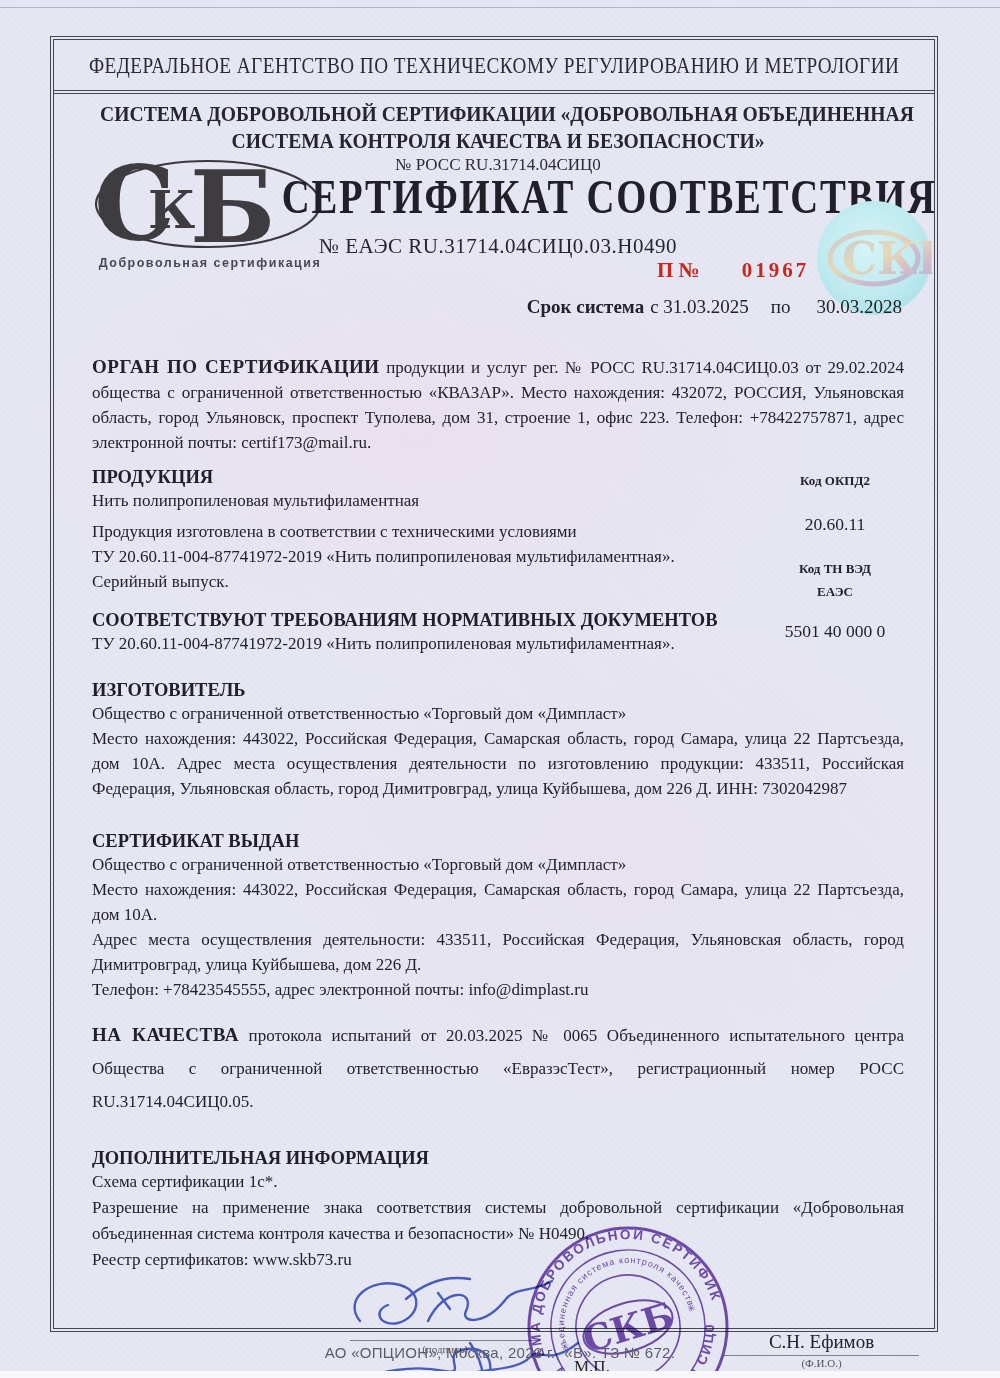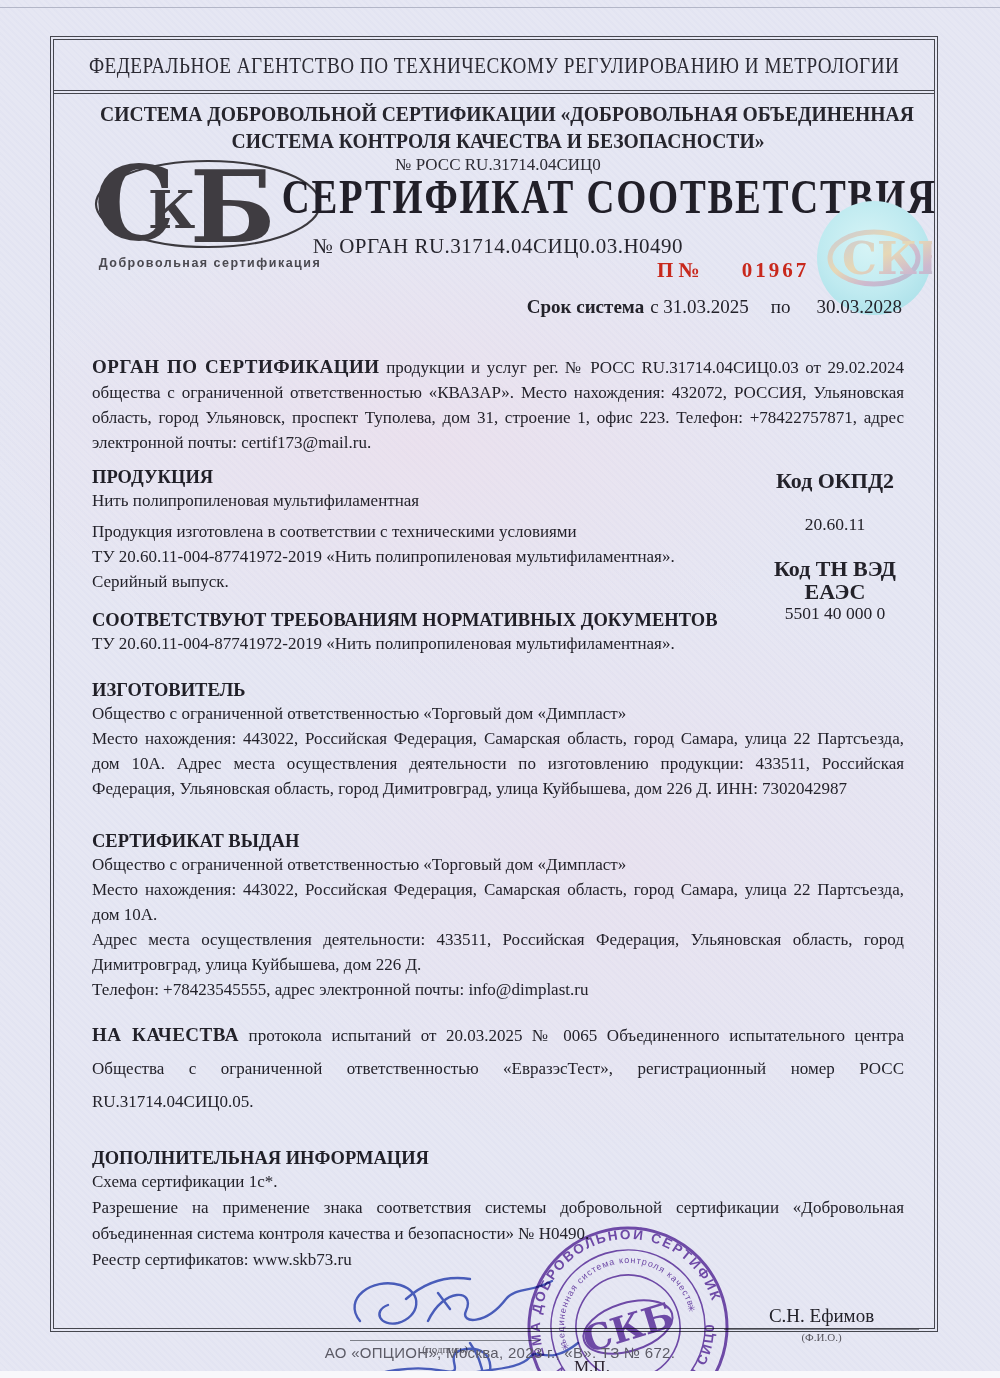--- a/index.html
+++ b/index.html
@@ -65,26 +65,26 @@
   
   .txt{font-size:17px;line-height:25px;}
   .just{text-align:justify;}
   .sec-h{font-weight:bold;font-size:18.5px;color:#201f27;}
   .organ-p{margin:8px 0 0 0;}
   .organ-p b{font-size:19px;letter-spacing:.5px;}
 
   .codes-wrap{position:relative;margin-top:12px;}
   .codes-main{width:690px;}
   .codes-col{position:absolute;right:-6px;top:0;width:150px;text-align:center;}
-  .codes-col .lbl{font-weight:bold;font-size:22px;line-height:23px;}
+  .codes-col .lbl{font-weight:bold;font-size:13px;line-height:23px;}
   .codes-col .val{font-size:17.5px;}
   .okpd-lbl{margin-top:2px;}
   .okpd-val{margin-top:22px;}
   .tnved-lbl{margin-top:22px;}
-  .tnved-val{}
+  .tnved-val{margin-top:18px;}
   .gap6{height:6px;}
   .conf-h{margin-top:16px;}
 
   .man-sec{margin-top:24px;}
   .iss-sec{margin-top:30px;}
   .basis-p{margin:16px 0 0 0;line-height:33px;text-align:justify;}
   .basis-p b{font-size:19px;letter-spacing:.5px;}
   .add-sec{margin-top:30px;}
   .add-sec .txt{line-height:26px;}
 
@@ -92,21 +92,21 @@
   .sign-area{position:relative;height:158px;margin-top:4px;}
   .sa-label{position:absolute;font-weight:bold;font-size:18px;line-height:25px;color:#23222a;}
   .lab-head{left:0;top:6px;}
   .lab-expert{left:0;top:92px;}
   .sig-line{position:absolute;border-bottom:1.2px solid #7d8089;width:190px;}
   .sl1{left:258px;top:43px;height:20px;}
   .sl2{left:258px;top:99px;height:20px;}
   .sig-cap{position:absolute;width:190px;text-align:center;font-size:11px;color:#55545c;}
   .sc1{left:258px;top:66px;}
   .name-box{position:absolute;width:195px;text-align:center;}
-  .nb1{left:632px;top:28px;}
+  .nb1{left:632px;top:54px;}
   .nb2{left:632px;top:92px;}
   .name-box .nm{font-size:19px;border-bottom:1.2px solid #7d8089;padding-bottom:2px;}
   .name-box .cap{font-size:11px;color:#55545c;margin-top:1px;}
   .mp{position:absolute;left:482px;top:80px;font-size:17px;color:#2c2430;}
   .stamp{position:absolute;left:428px;top:-58px;width:216px;height:216px;transform:rotate(-17deg);
     mix-blend-mode:multiply;opacity:.92;}
   .sigs{position:absolute;left:228px;top:-8px;width:320px;height:160px;mix-blend-mode:multiply;}
 
   .print-footer{
     position:absolute;left:0;right:0;top:1344px;text-align:center;
@@ -135,21 +135,21 @@
           <svg width="238" height="104" viewBox="0 0 238 104">
             <ellipse cx="116" cy="52" rx="112" ry="43" fill="none" stroke="#3b393e" stroke-width="2.2"></ellipse>
             <text x="2" y="88" font-family="DejaVu Serif, Liberation Serif, serif" font-weight="bold" font-size="102" fill="#3f3c41">С</text>
             <text x="56" y="76" font-family="DejaVu Serif, Liberation Serif, serif" font-weight="bold" font-size="52" fill="#3f3c41">К</text>
             <text x="98" y="90" font-family="DejaVu Serif, Liberation Serif, serif" font-weight="bold" font-size="100" fill="#3f3c41">Б</text>
           </svg>
           <div class="logo-caption">Добровольная  сертификация</div>
         </div>
 
         <div class="main-title">СЕРТИФИКАТ  СООТВЕТСТВИЯ</div>
-        <div class="cert-number">№ ОРГАН RU.31714.04СИЦ0.03.Н0490</div>
+        <div class="cert-number">№ ЕАЭС RU.31714.04СИЦ0.03.Н0490</div>
 
         <div class="form-number">
           <span>П №</span><span class="num">01967</span>
         </div>
 
         <div class="hologram">
           <svg width="116" height="116" viewBox="0 0 116 116">
             <defs>
               <radialGradient id="holoBg" cx="45%" cy="40%" r="70%">
                 <stop offset="0%" stop-color="#d6f4f6"></stop>

